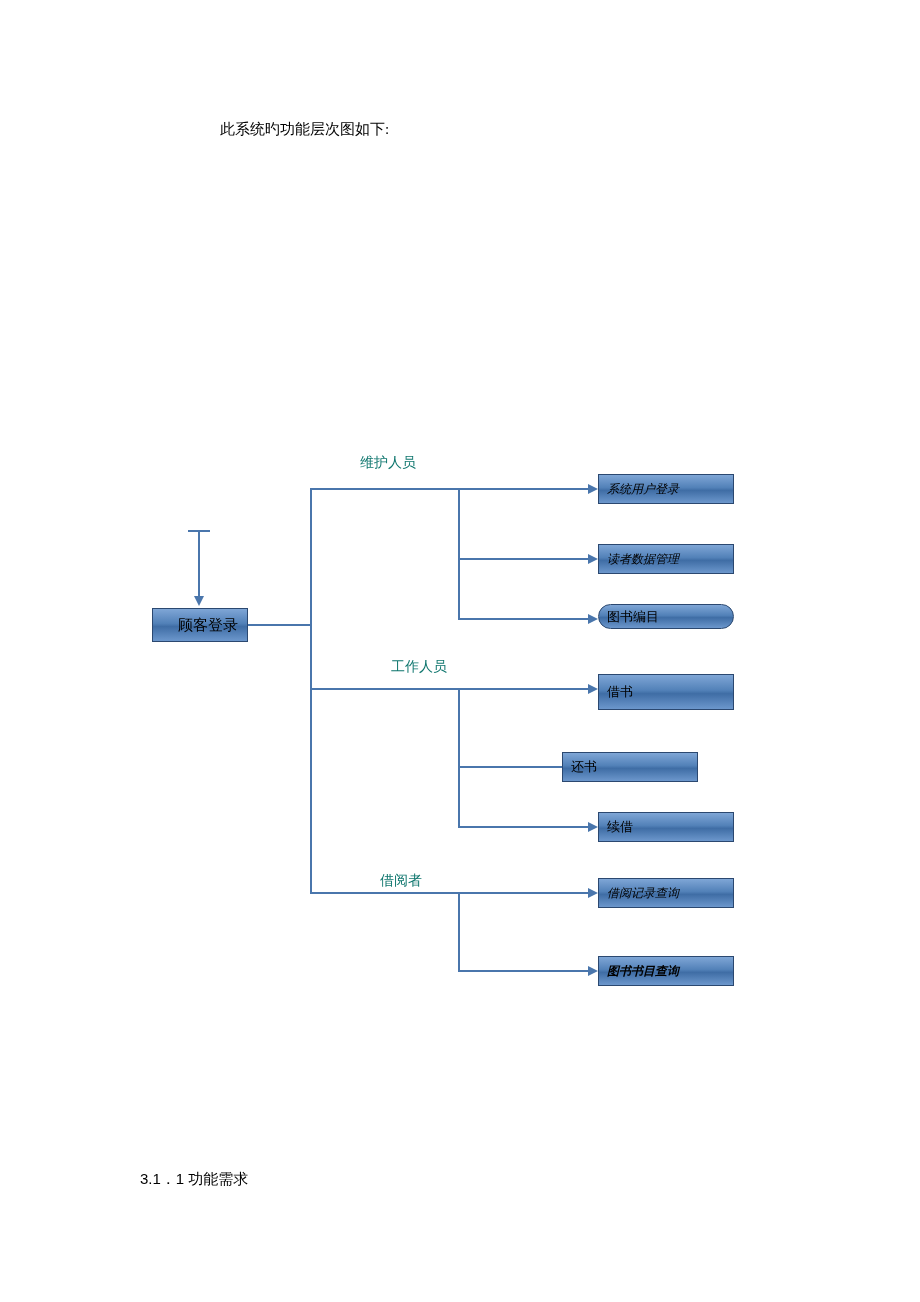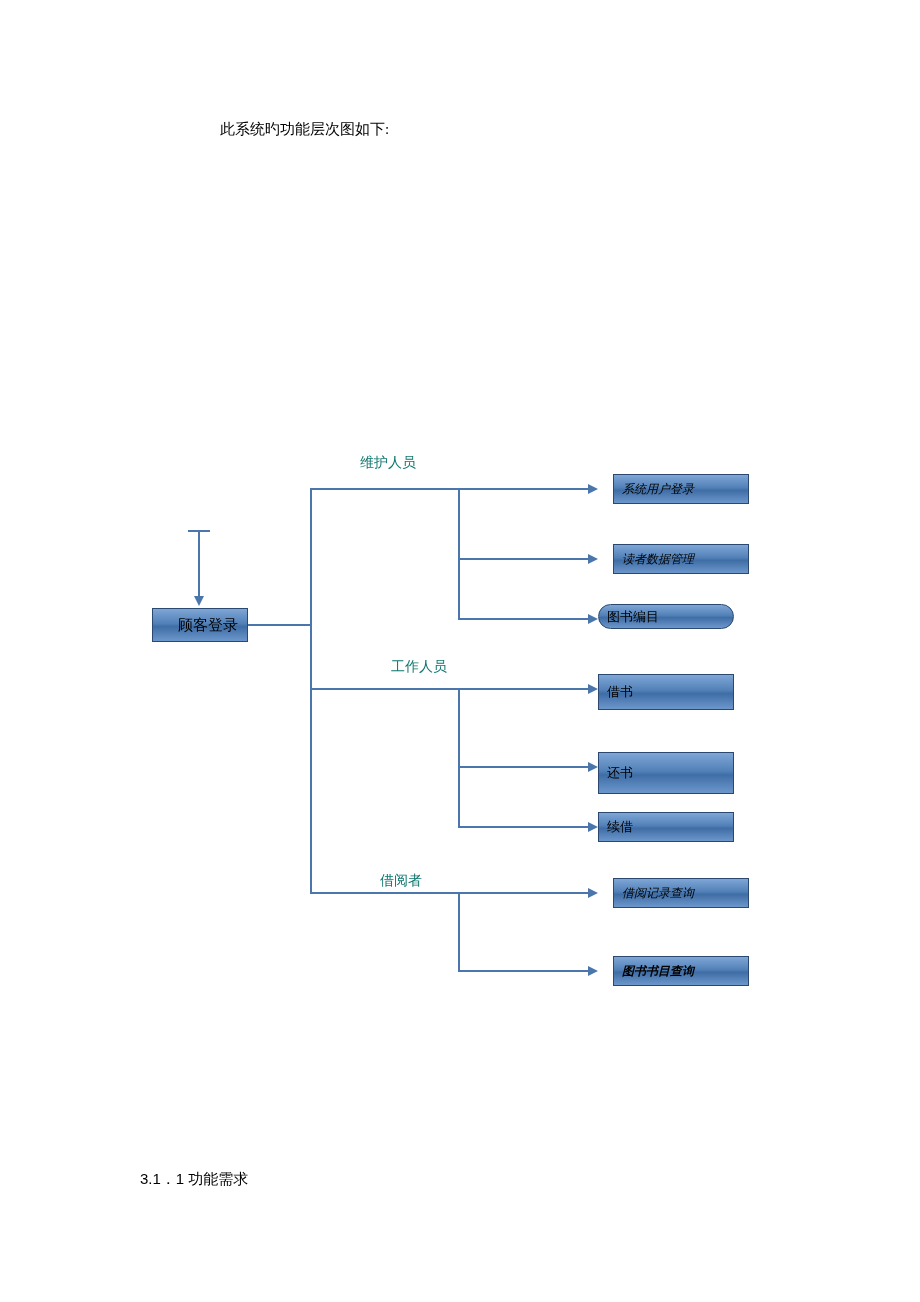--- a/index.html
+++ b/index.html
@@ -46,21 +46,20 @@
     font-family: "SimSun", serif;
   }
   .node.center {
     justify-content: center;
     padding-left: 16px;
     font-size: 15px;
   }
   .node.small-script {
     font-size: 12px;
     font-style: italic;
-    margin-left: 15px;
   }
   .role-label {
     position: absolute;
     font-size: 14px;
     color: #0f766e;
   }
   .line {
     position: absolute;
     background: #4a76ac;
   }
@@ -119,21 +118,21 @@
 
   <div class="line hline" style="left:310px; top:248px; width:150px;"></div>
   <div class="line vline" style="left:458px; top:248px; height:140px;"></div>
 
   <div class="line hline" style="left:458px; top:248px; width:132px;"></div>
   <div class="arrow-right" style="left:588px; top:244px;"></div>
   <div class="node" style="left:598px; top:234px; width:136px; height:36px;">借书</div>
 
   <div class="line hline" style="left:458px; top:326px; width:132px;"></div>
   <div class="arrow-right" style="left:588px; top:322px;"></div>
-  <div class="node" style="left:598px; top:312px; width:136px; height:42px;">还书</div>
+  <div class="node" style="left:562px; top:312px; width:136px; height:30px;">还书</div>
 
   <div class="line hline" style="left:458px; top:386px; width:132px;"></div>
   <div class="arrow-right" style="left:588px; top:382px;"></div>
   <div class="node" style="left:598px; top:372px; width:136px; height:30px;">续借</div>
 
   <div class="line hline" style="left:310px; top:452px; width:150px;"></div>
   <div class="line vline" style="left:458px; top:452px; height:80px;"></div>
 
   <div class="line hline" style="left:458px; top:452px; width:132px;"></div>
   <div class="arrow-right" style="left:588px; top:448px;"></div>

